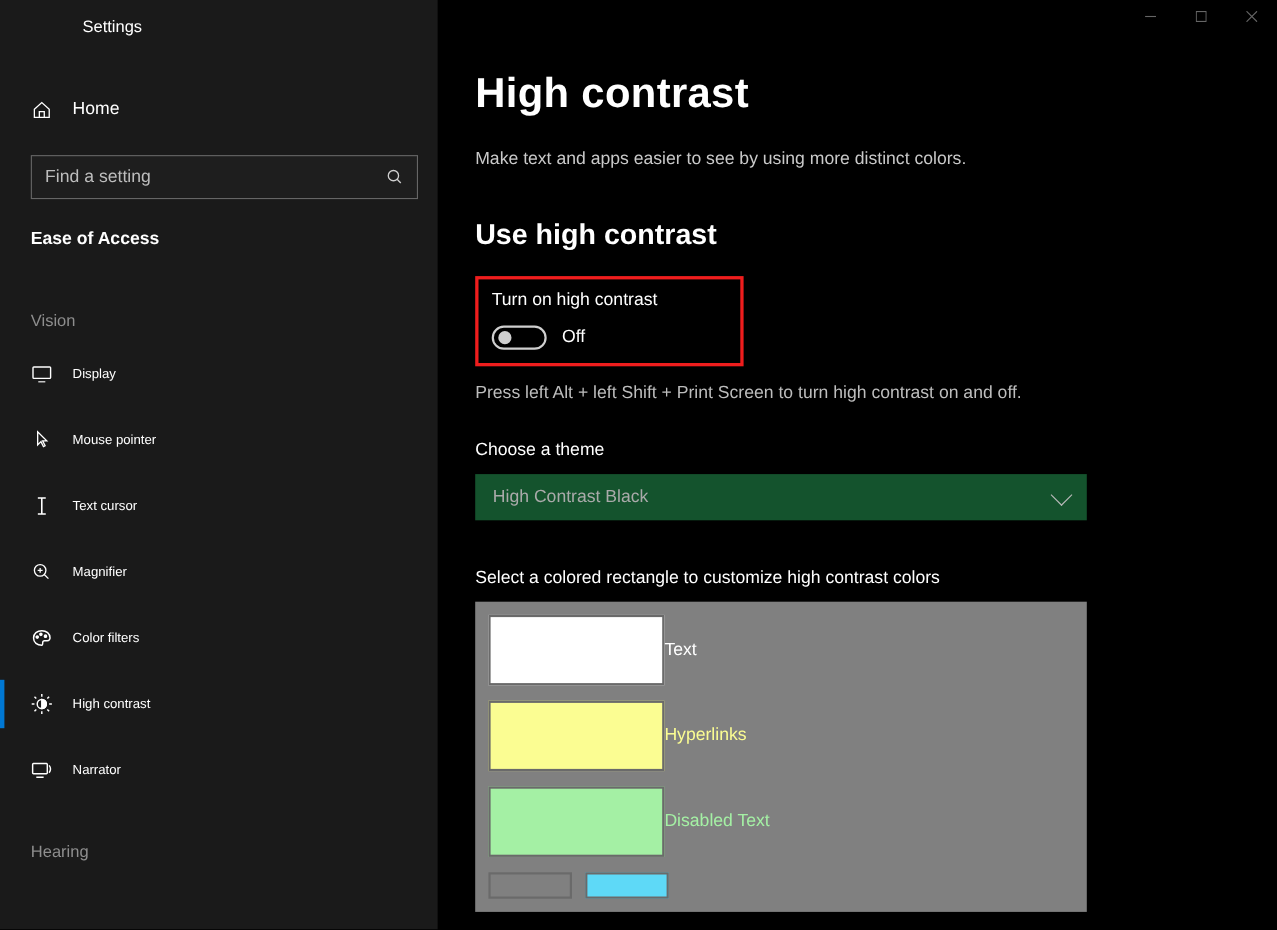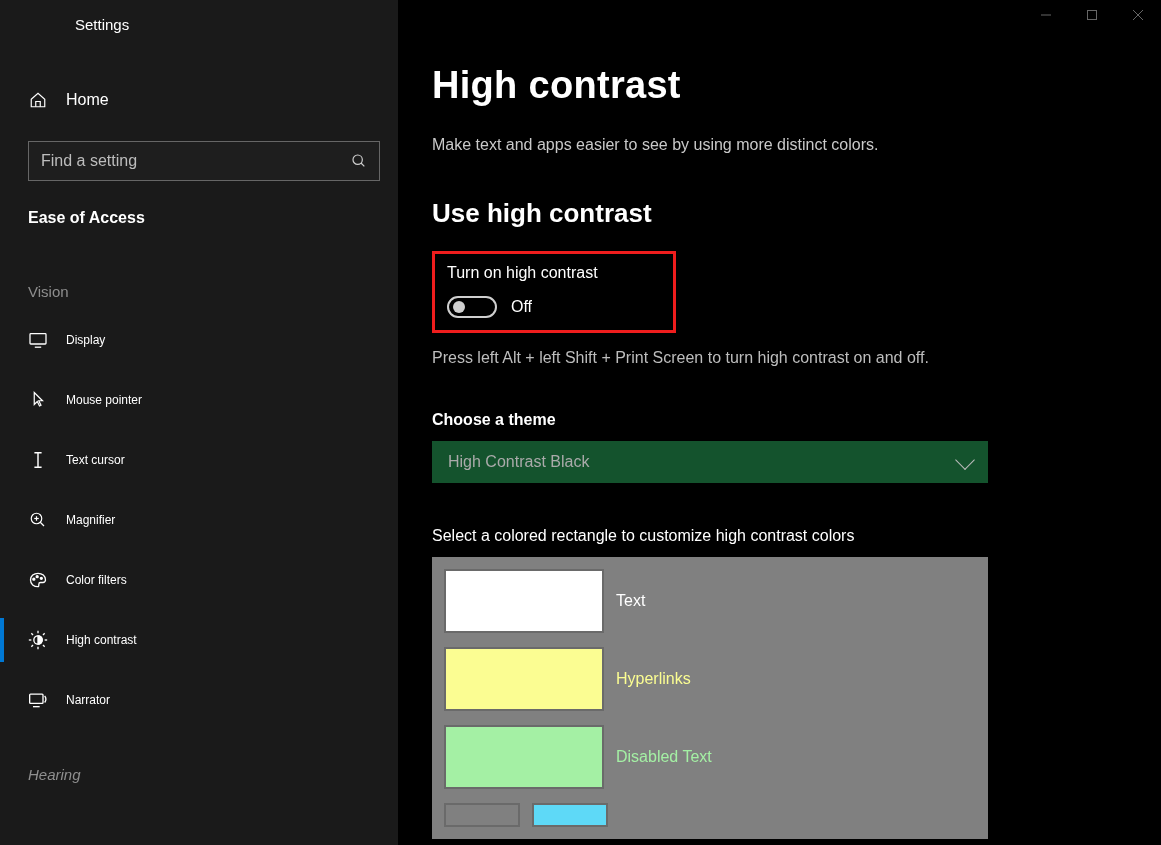--- a/index.html
+++ b/index.html
@@ -169,23 +169,22 @@
     left: 4px;
   }
   .toggle-state { font-size: 16px; }
   .hint {
     color: #bdbdbd;
     font-size: 16px;
     margin-top: 16px;
   }
   .field-label {
     font-size: 16px;
-    margin-top: 44px;
+    margin-top: 34px;
     margin-bottom: 12px;
-    font-weight: bold;
   }
   .dropdown {
     width: 556px;
     height: 42px;
     background: #14532d;
     display: flex;
     align-items: center;
     justify-content: space-between;
     padding: 0 16px;
     color: #aaa;
@@ -206,21 +205,20 @@
     margin-bottom: 12px;
   }
   .swatch-panel {
     width: 556px;
     background: #808080;
     padding: 12px;
   }
   .swatch-row {
     display: flex;
     align-items: center;
-    gap: 12px;
     margin-bottom: 14px;
   }
   .swatch-row:last-child { margin-bottom: 0; }
   .swatch {
     width: 160px;
     height: 64px;
     border: 2px solid #6a6a6a;
     cursor: pointer;
   }
   .swatch-label {
@@ -349,21 +347,21 @@
             <rect x="2" y="3" width="16" height="11" rx="1"></rect>
             <line x1="6" y1="18" x2="14" y2="18"></line>
             <path d="M20 5 Q23 9 20 13"></path>
           </svg>
         </span>
         <span>Narrator</span>
       </div>
 
     </div>
 
-    <div class="group-label" style="padding-top:36px;font-style:italic;">Hearing</div>
+    <div class="group-label" style="padding-top:36px;">Hearing</div>
 
   </div>
 
   <div class="main">
 
     <div class="titlebar-controls">
       <div class="tb-btn">
         <svg width="10" height="10" viewBox="0 0 10 10">
             <line x1="0" y1="5" x2="10" y2="5" stroke="#666" stroke-width="1"></line>
           </svg>

